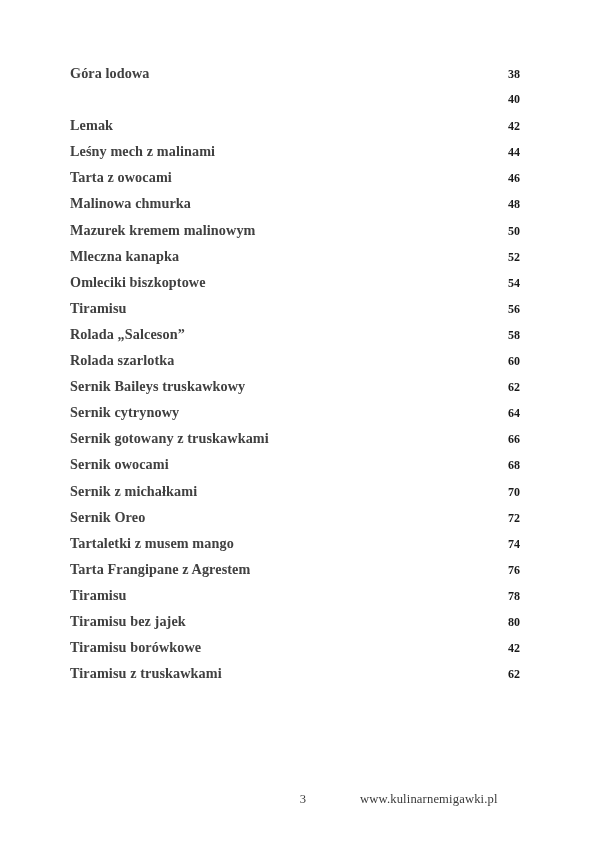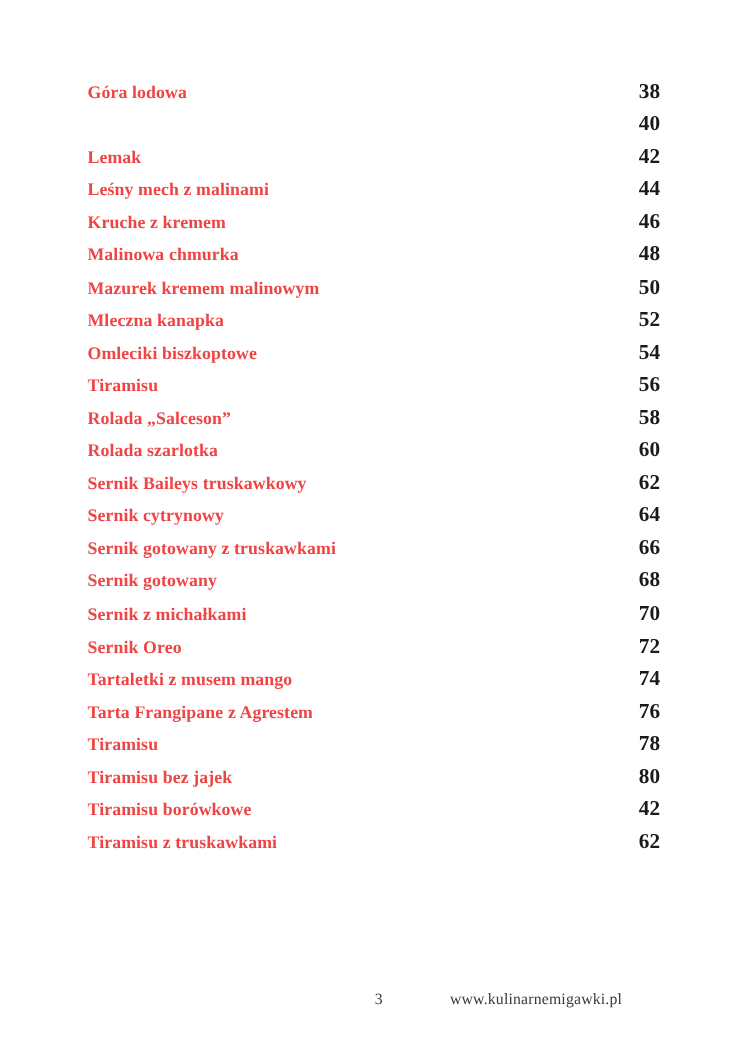--- a/index.html
+++ b/index.html
@@ -35,35 +35,35 @@
     align-items: baseline;
     justify-content: space-between;
     height: 26.1px;
     line-height: 26.1px;
     white-space: nowrap;
   }
   .toc-title {
     font-weight: bold;
     font-size: 14.2px;
     letter-spacing: 0.1px;
-    color: #ef4444;
+    color: #404040;
     flex: 0 1 auto;
     overflow: hidden;
     text-overflow: ellipsis;
   }
   .toc-leader {
     flex: 1 1 auto;
     min-width: 8px;
   }
   .toc-page {
     font-weight: bold;
-    font-size: 17px;
+    font-size: 12px;
     color: #1a1a1a;
     flex: 0 0 auto;
-    text-align: right;
+    text-align: left;
     min-width: 20px;
   }
 
   
   .footer {
     position: absolute;
     left: 0;
     right: 0;
     top: 789px;
     height: 22px;
@@ -109,21 +109,21 @@
         <span class="toc-title">Lemak</span>
         <span class="toc-leader"></span>
         <span class="toc-page">42</span>
       </div>
       <div class="toc-row">
         <span class="toc-title">Leśny mech z malinami</span>
         <span class="toc-leader"></span>
         <span class="toc-page">44</span>
       </div>
       <div class="toc-row">
-        <span class="toc-title">Kruche z kremem</span>
+        <span class="toc-title">Tarta z owocami</span>
         <span class="toc-leader"></span>
         <span class="toc-page">46</span>
       </div>
       <div class="toc-row">
         <span class="toc-title">Malinowa chmurka</span>
         <span class="toc-leader"></span>
         <span class="toc-page">48</span>
       </div>
       <div class="toc-row">
         <span class="toc-title">Mazurek kremem malinowym</span>
@@ -164,21 +164,21 @@
         <span class="toc-title">Sernik cytrynowy</span>
         <span class="toc-leader"></span>
         <span class="toc-page">64</span>
       </div>
       <div class="toc-row">
         <span class="toc-title">Sernik gotowany z truskawkami</span>
         <span class="toc-leader"></span>
         <span class="toc-page">66</span>
       </div>
       <div class="toc-row">
-        <span class="toc-title">Sernik gotowany</span>
+        <span class="toc-title">Sernik owocami</span>
         <span class="toc-leader"></span>
         <span class="toc-page">68</span>
       </div>
       <div class="toc-row">
         <span class="toc-title">Sernik z michałkami</span>
         <span class="toc-leader"></span>
         <span class="toc-page">70</span>
       </div>
       <div class="toc-row">
         <span class="toc-title">Sernik Oreo</span>

